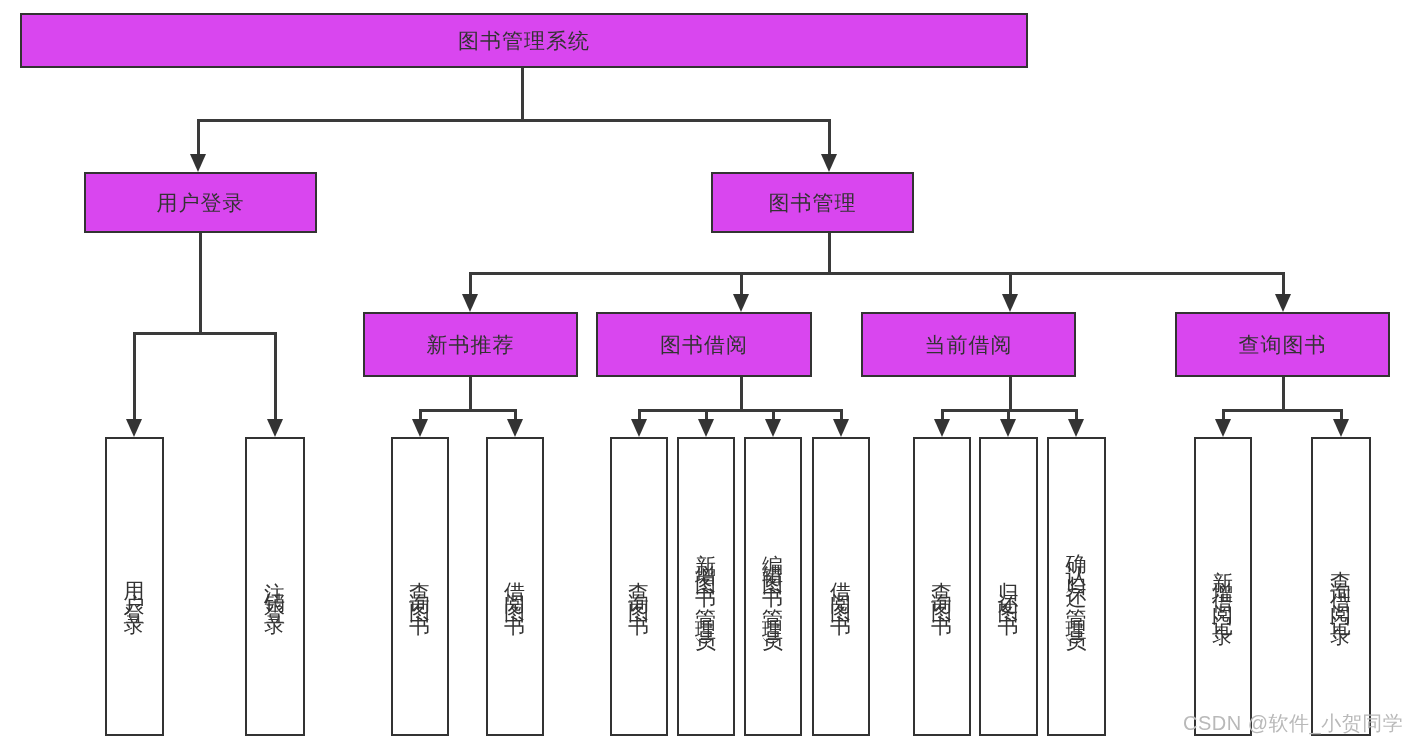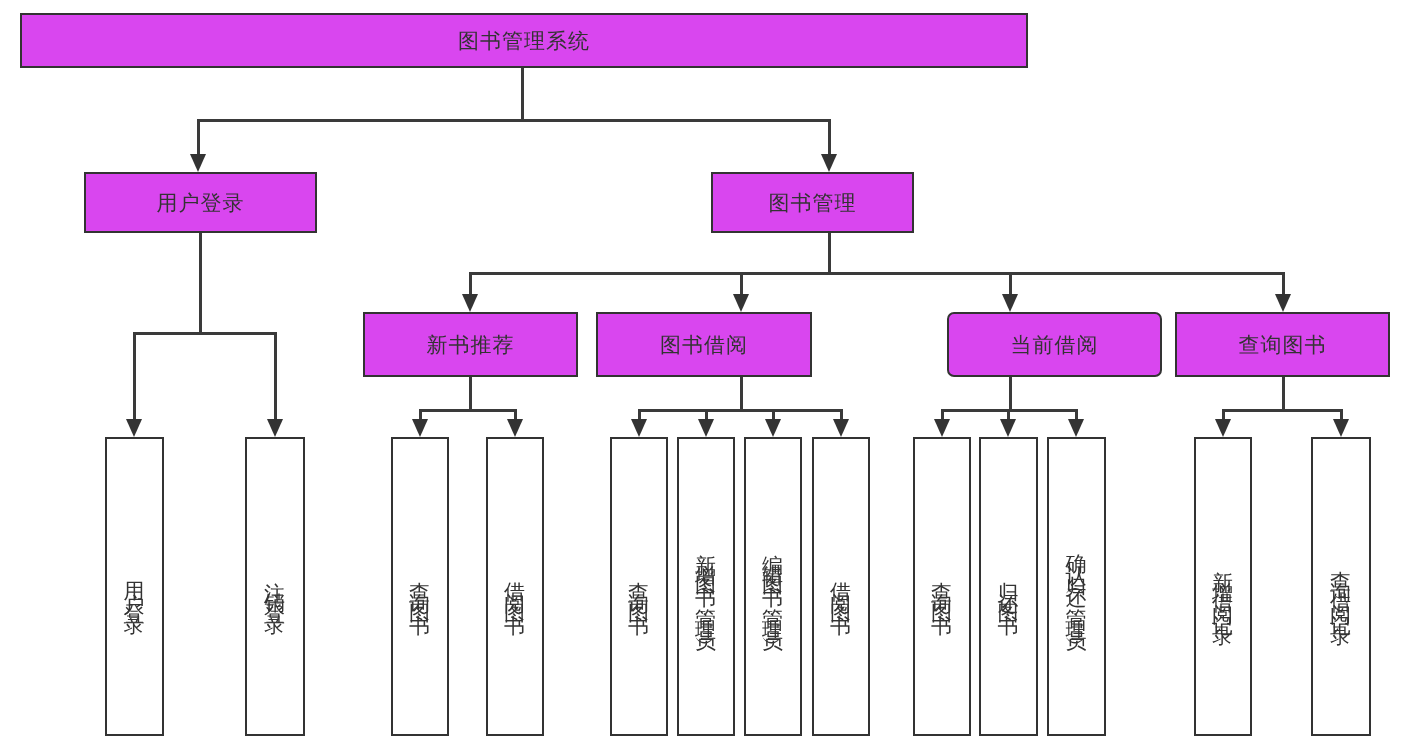--- a/index.html
+++ b/index.html
@@ -62,21 +62,21 @@
   <div class="node" style="left:20px;top:13px;width:1008px;height:55px;">图书管理系统</div>
 
   <div class="node" style="left:84px;top:172px;width:233px;height:61px;">用户登录</div>
 
   <div class="node" style="left:711px;top:172px;width:203px;height:61px;">图书管理</div>
 
   <div class="node" style="left:363px;top:312px;width:215px;height:65px;">新书推荐</div>
 
   <div class="node" style="left:596px;top:312px;width:216px;height:65px;">图书借阅</div>
 
-  <div class="node" style="left:947px;top:312px;width:215px;height:65px;border-radius:7px;">当前借阅</div>
+  <div class="node" style="left:861px;top:312px;width:215px;height:65px;">当前借阅</div>
 
   <div class="node" style="left:1175px;top:312px;width:215px;height:65px;">查询图书</div>
 
   <div class="leaf" style="left:105px;top:437px;width:59px;height:299px;">
     <span>用户登录</span>
   </div>
 
   <div class="leaf" style="left:245px;top:437px;width:60px;height:299px;">
     <span>注销登录</span>
   </div>
@@ -177,14 +177,15 @@
   <div class="vline" style="left:1075px;top:409px;height:12px;"></div>
   <div class="ah" style="left:1068px;top:419px;"></div>
 
   <div class="vline" style="left:1282px;top:377px;height:35px;"></div>
   <div class="hline" style="left:1222px;top:409px;width:120px;"></div>
   <div class="vline" style="left:1222px;top:409px;height:12px;"></div>
   <div class="ah" style="left:1215px;top:419px;"></div>
   <div class="vline" style="left:1340px;top:409px;height:12px;"></div>
   <div class="ah" style="left:1333px;top:419px;"></div>
 
+  <div class="watermark">CSDN @软件_小贺同学</div>
 
 </div>
 
 </body></html>

